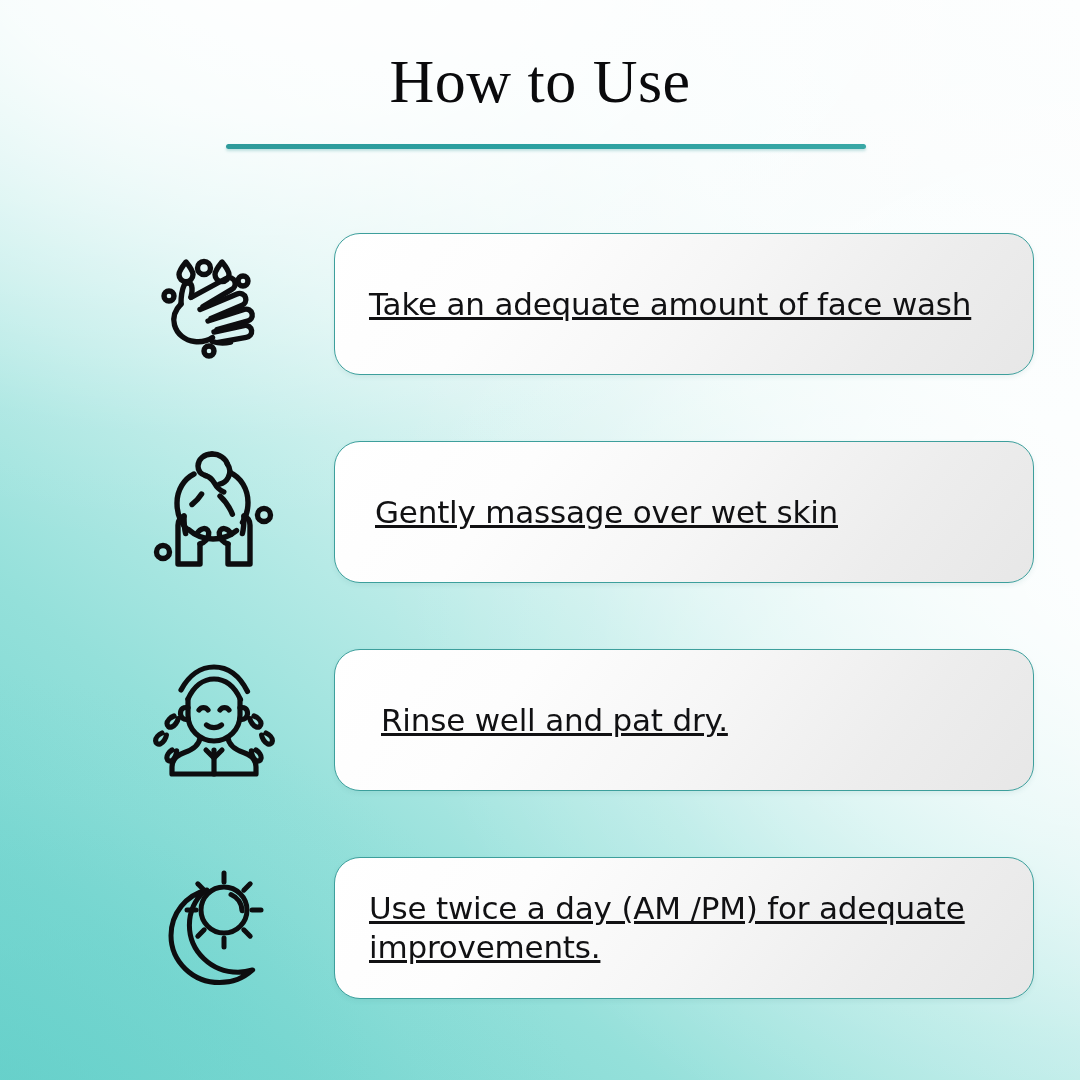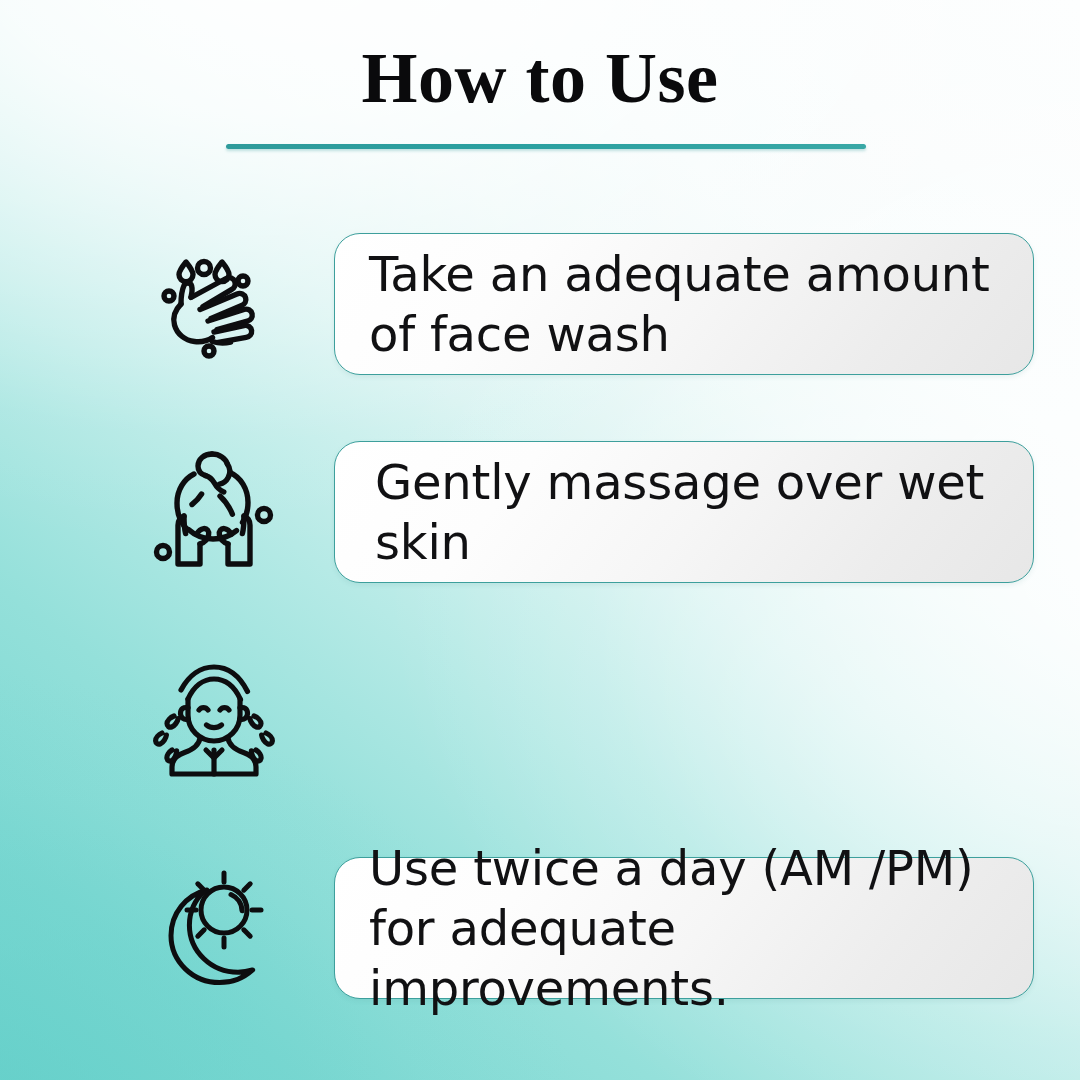--- a/index.html
+++ b/index.html
@@ -74,26 +74,26 @@
   
   .title-block {
     position: absolute;
     left: 0;
     top: 38px;
     width: 1080px;
     text-align: center;
   }
   .title {
     font-family: "Liberation Serif", "DejaVu Serif", serif;
-    font-weight: bold;
-    font-size: 72px;
+    font-weight: normal;
+    font-size: 62px;
     line-height: 1.02;
     color: #0a0a0c;
     letter-spacing: 0.5px;
-    margin: 4px;
+    margin: 12px;
   }
   .title-rule {
     position: absolute;
     left: 226px;
     top: 144px;
     width: 640px;
     height: 5px;
     border-radius: 3px;
     background: linear-gradient(90deg, #2f9b9b 0%, #2aa0a0 45%, #39a8a6 100%);
     box-shadow: 0 2px 3px rgba(120,190,190,0.45);
@@ -141,26 +141,27 @@
         #fdfdfd 26%,
         #f6f6f6 52%,
         #ededed 78%,
         #e7e7e7 100%);
     box-shadow: 0 2px 5px rgba(60,130,130,0.10);
     display: flex;
     align-items: center;
   }
   .step-text {
     font-family: "DejaVu Sans", "Liberation Sans", sans-serif;
-    font-size: 48px;
+    font-size: 31px;
     line-height: 1.25;
     color: #111113;
     padding-left: 34px;
     padding-right: 10px;
     letter-spacing: -0.2px;
+    text-decoration: underline;
   }
   .step-card.indent-1 .step-text { padding-left: 40px; }
   .step-card.indent-2 .step-text { padding-left: 46px; }
 </style>
 </head>
 <body>
 
 <div id="poster">
   <div id="bg-base"></div>
   <div id="bg-glow-topleft"></div>
@@ -257,20 +258,23 @@
             <path d="M58 96l8 8 8-8"></path>
 
             <path d="M26 62c-3.5 1.4-7 4.6-7 7.6 0 2.6 2.2 4.2 4.6 3.4 3-1 6-5.2 6.6-8.4"></path>
             <path d="M14 79c-3.4 1.6-6.6 4.8-6.4 7.8.2 2.6 2.4 4 4.8 3 3-1.2 5.6-5.6 6-8.8"></path>
             <path d="M24 96c-3 2-5.6 5.6-5 8.4.5 2.5 2.9 3.5 5 2.1 2.7-1.8 4.6-6.4 4.6-9.6"></path>
 
             <path d="M106 62c3.5 1.4 7 4.6 7 7.6 0 2.6-2.2 4.2-4.6 3.4-3-1-6-5.2-6.6-8.4"></path>
             <path d="M118 79c3.4 1.6 6.6 4.8 6.4 7.8-.2 2.6-2.4 4-4.8 3-3-1.2-5.6-5.6-6-8.8"></path>
             <path d="M108 96c3 2 5.6 5.6 5 8.4-.5 2.5-2.9 3.5-5 2.1-2.7-1.8-4.6-6.4-4.6-9.6"></path>
           </svg>
+        </div>
+        <div class="step-card indent-2">
+          <span class="step-text">Rinse well and pat dry.</span>
         </div>
       </div>
 
       <div class="step">
         <div class="step-icon">
           <svg width="132" height="132" viewBox="0 0 132 132" fill="none" stroke="#0d0d0f" stroke-width="5" stroke-linecap="round" stroke-linejoin="round">
 
             <circle cx="76" cy="48" r="23"></circle>
 
             <path d="M83 32.5c6.5 2.8 10.8 9 11 16.2"></path>

